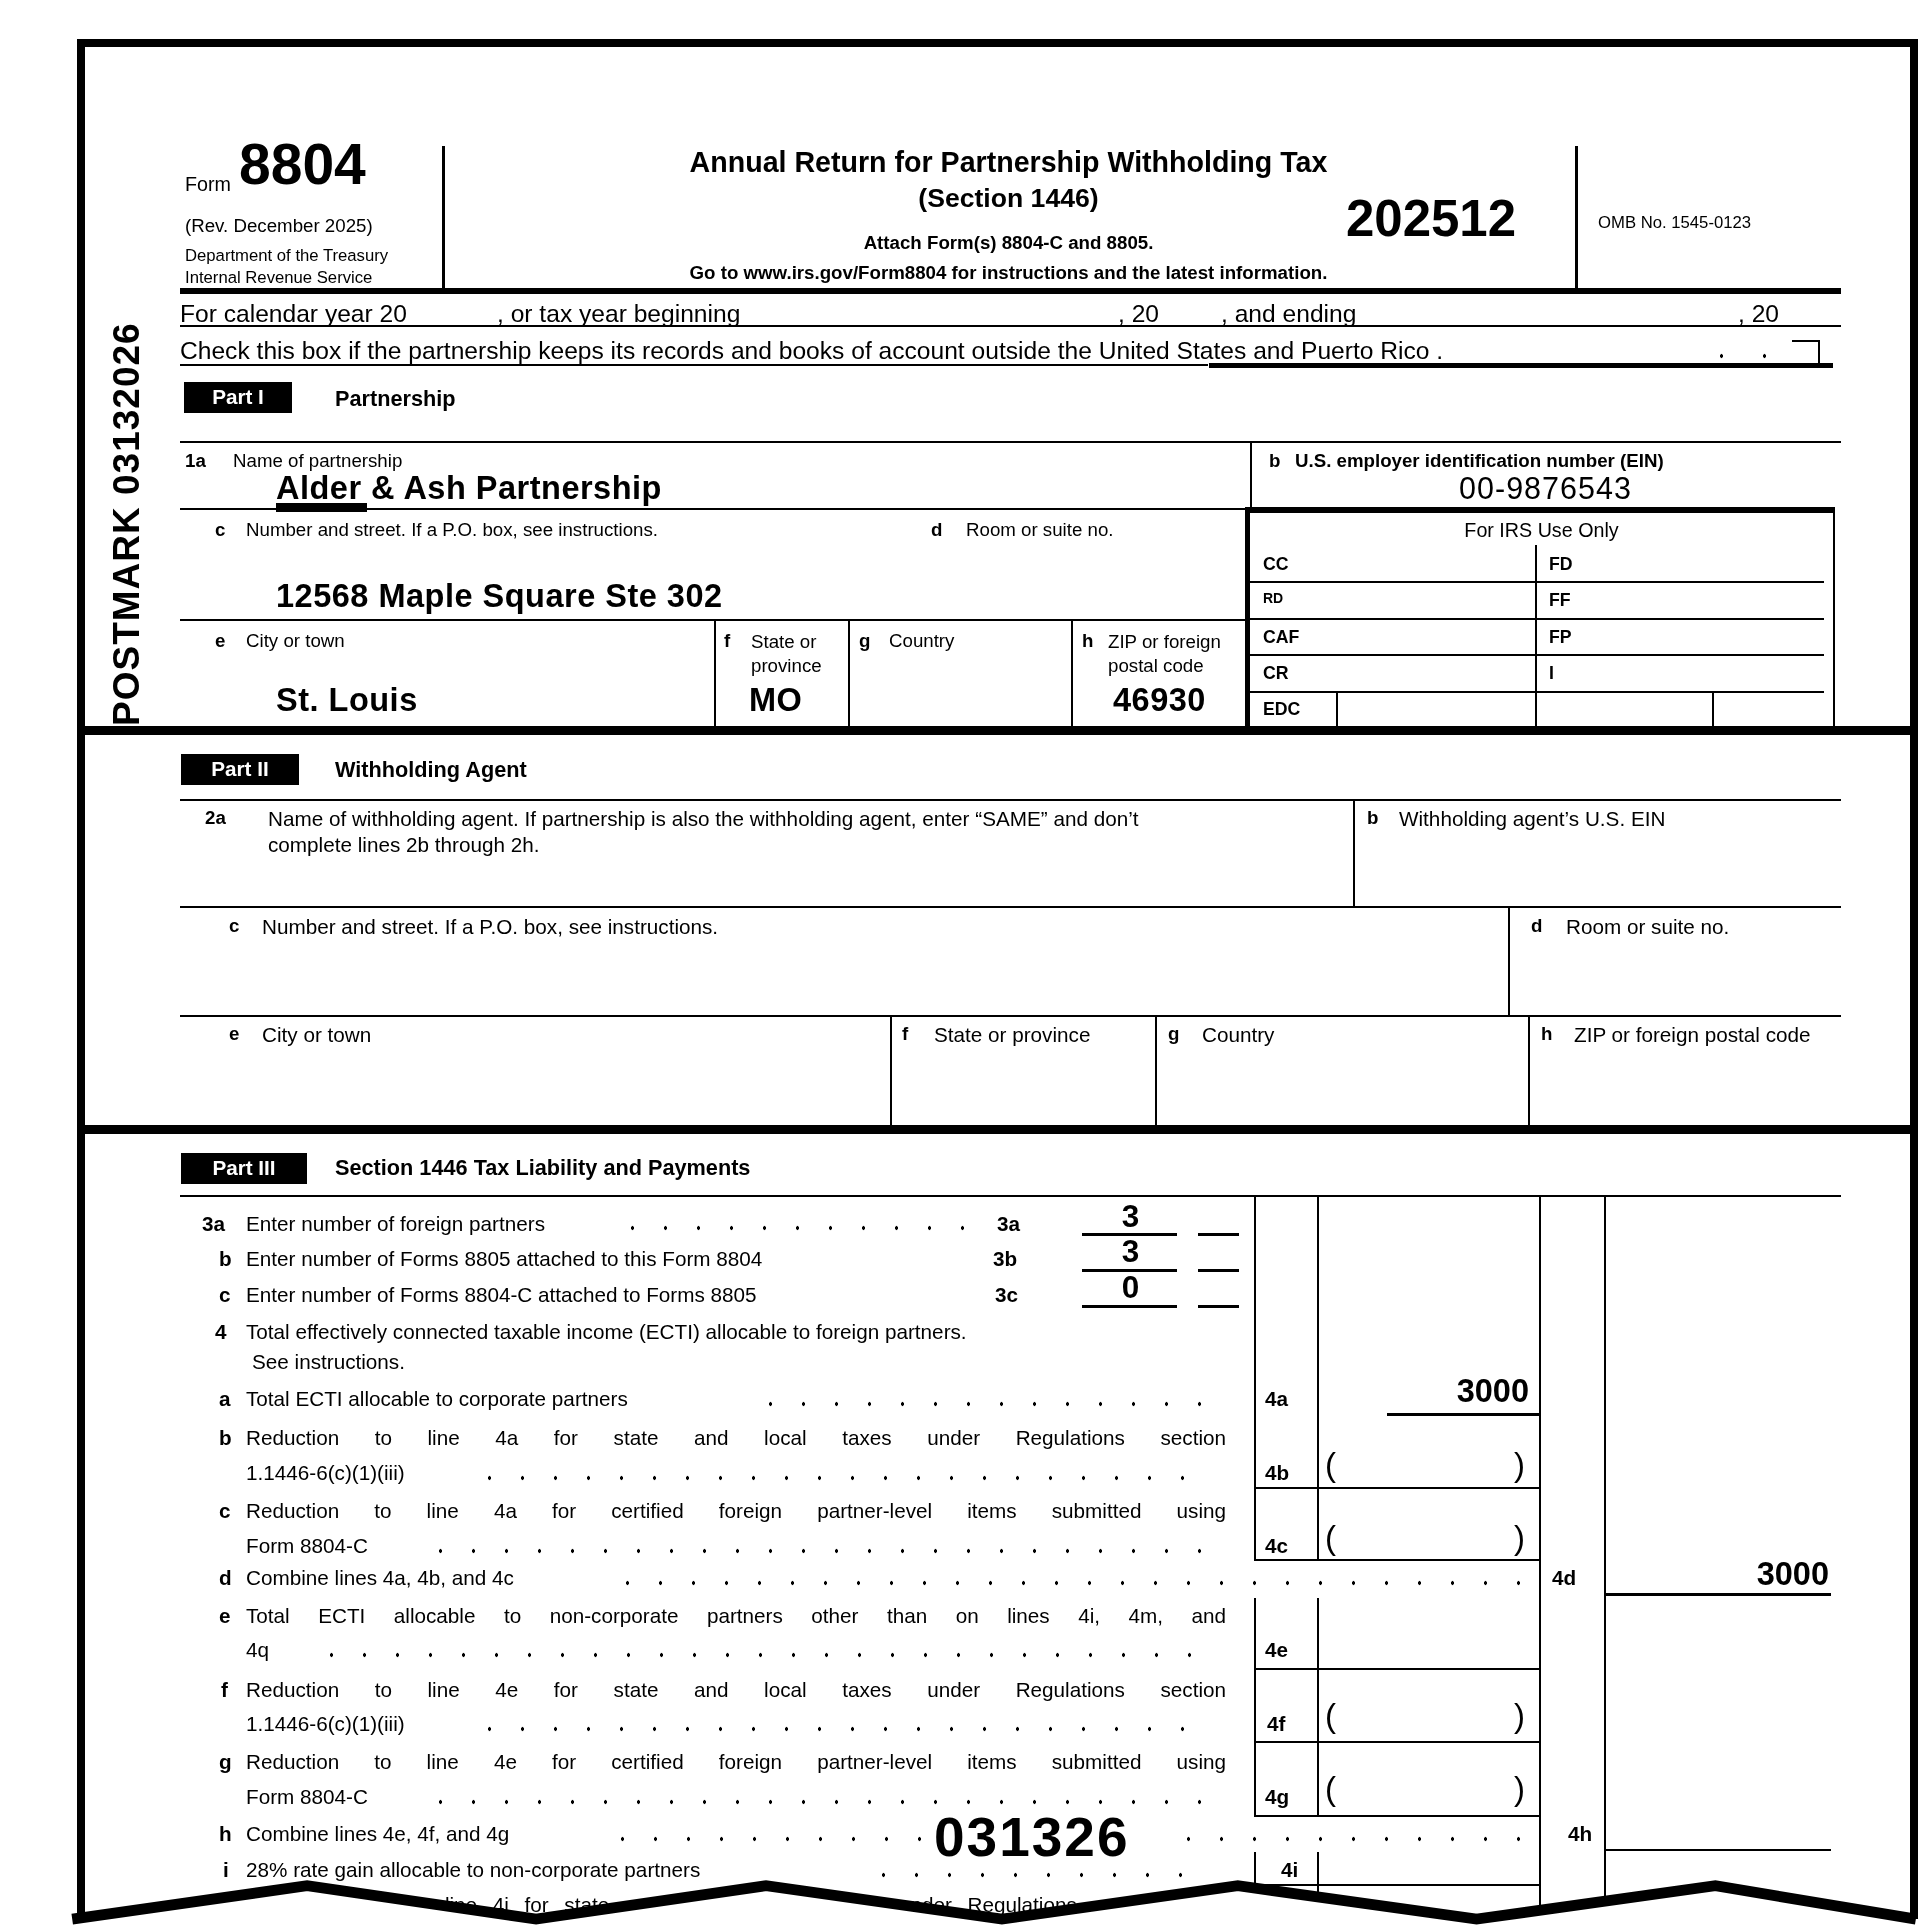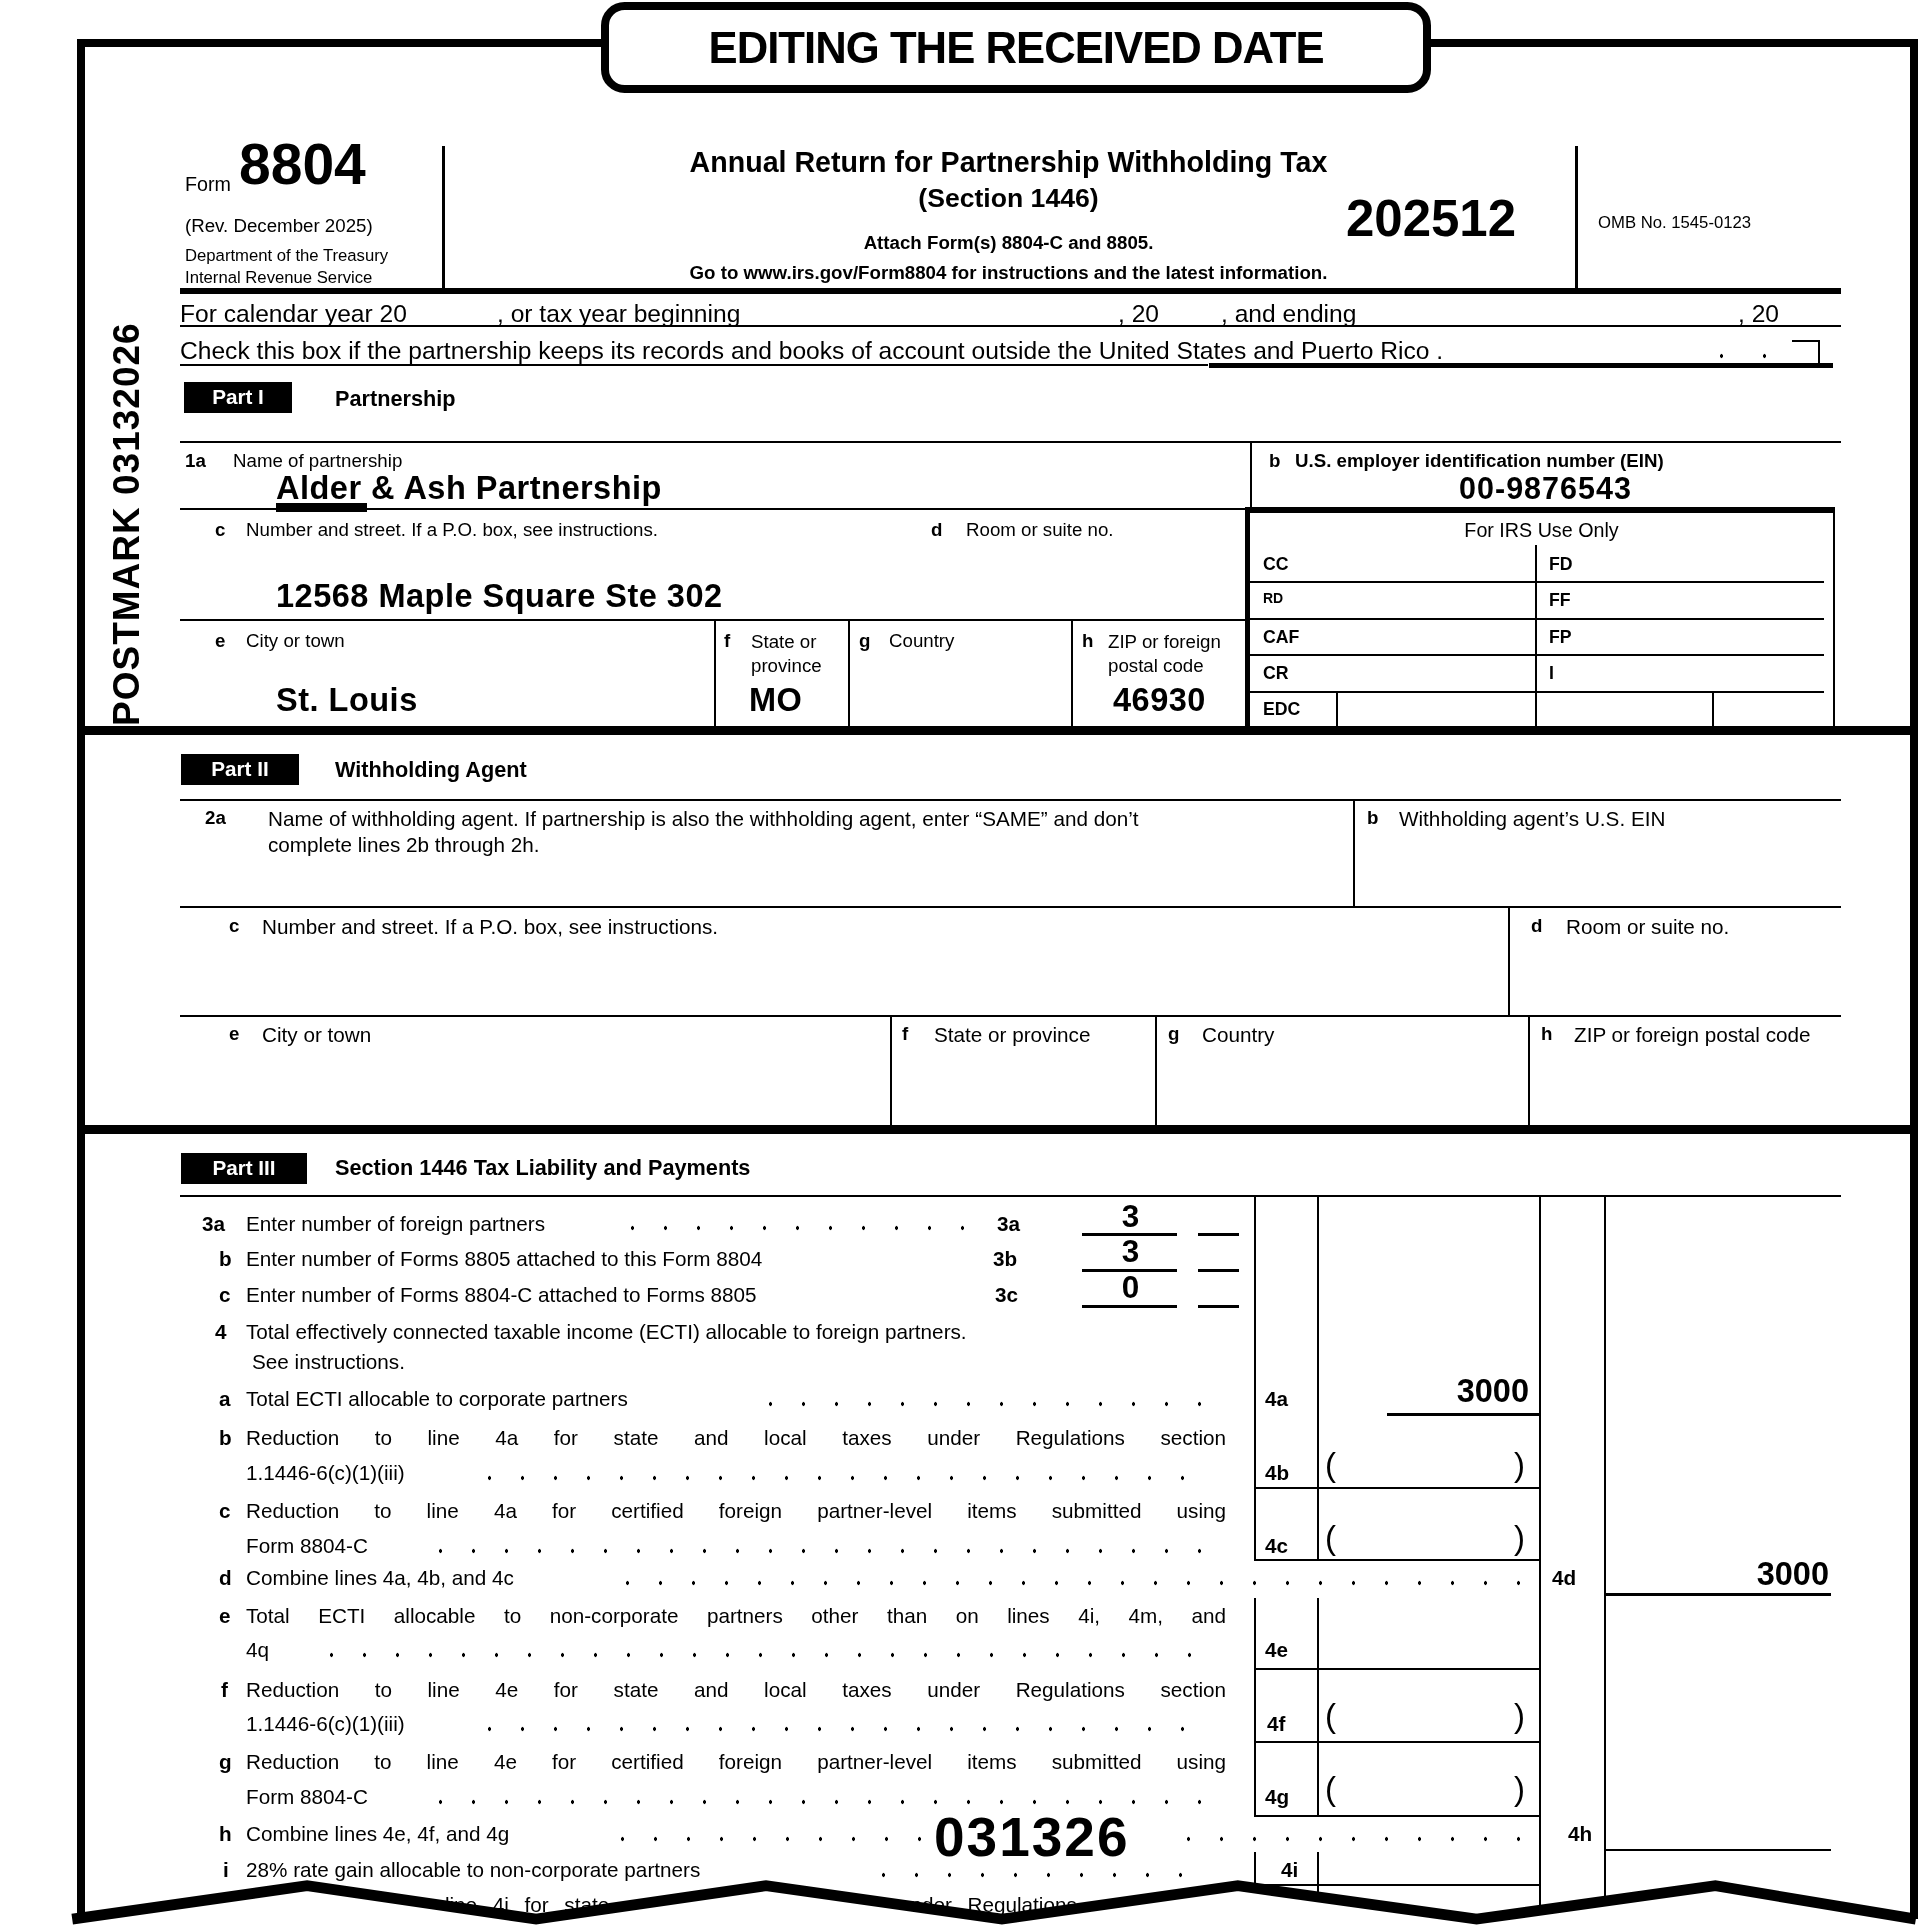--- a/index.html
+++ b/index.html
@@ -25,23 +25,20 @@
 </style>
 </head>
 <body>
 
 <div id="page">
 
   <div class="hr" style="left:77px;top:39px;width:1841px;height:7.9px;"></div>
   <div class="vr" style="left:77px;top:39px;width:7.9px;height:1880px;"></div>
   <div class="vr" style="left:1910px;top:39px;width:7.9px;height:1880px;"></div>
 
-  <div class="abs" style="left:601px;top:2px;width:814px;height:75px;background:#fff;border:8.9px solid #000;border-radius:23.6px;display:flex;align-items:center;justify-content:center;z-index:6;">
-    <span style="font-weight:bold;font-size:45px;letter-spacing:-1px;transform:scaleX(.97);">EDITING THE RECEIVED DATE</span>
-  </div>
 
   <div class="abs" style="left:106px;top:726px;width:502px;transform:rotate(-90deg);transform-origin:0 0;font-weight:bold;font-size:37px;letter-spacing:1px;">
     <span>POSTMARK 03132026</span>
   </div>
 
   <div class="abs" style="left:185px;top:173px;font-size:19.7px;">Form</div>
   <div class="abs" style="left:239px;top:136px;font-weight:bold;font-size:57px;line-height:57px;">8804</div>
   <div class="abs" style="left:185px;top:215px;font-size:18.7px;">(Rev. December 2025)</div>
   <div class="abs" style="left:185px;top:246px;font-size:16.7px;">Department of the Treasury</div>
   <div class="abs" style="left:185px;top:268px;font-size:16.7px;">Internal Revenue Service</div>
@@ -73,21 +70,21 @@
   <div class="badge" style="left:184px;top:382px;width:108px;height:30.5px;">Part I</div>
   <div class="abs sect" style="left:335px;top:386px;">Partnership</div>
 
   <div class="hr" style="left:180px;top:441px;width:1661px;height:2px;"></div>
   <div class="abs ltr" style="left:185px;top:450px;">1a</div>
   <div class="abs lbl" style="left:233px;top:450px;">Name of partnership</div>
   <div class="abs big" style="left:276px;top:470px;">Alder &amp; Ash Partnership</div>
   <div class="vr" style="left:1250px;top:441px;width:2px;height:69px;"></div>
   <div class="abs ltr" style="left:1269px;top:450px;">b</div>
   <div class="abs" style="left:1295px;top:450px;font-size:18.7px;font-weight:bold;">U.S. employer identification number (EIN)</div>
-  <div class="abs" style="left:1250px;top:471px;width:591px;text-align:center;font-weight:bold;font-size:30.5px;letter-spacing:1px;">00-9876543</div>
+  <div class="abs" style="left:1250px;top:471px;width:591px;text-align:center;font-weight:normal;font-size:30.5px;letter-spacing:1px;">00-9876543</div>
 
   <div class="hr" style="left:180px;top:508px;width:1065px;height:2px;"></div>
   <div class="hr" style="left:276px;top:503px;width:91px;height:8.9px;"></div>
   <div class="abs ltr" style="left:215px;top:519px;">c</div>
   <div class="abs lbl" style="left:246px;top:519px;">Number and street. If a P.O. box, see instructions.</div>
   <div class="abs ltr" style="left:931px;top:519px;">d</div>
   <div class="abs lbl" style="left:966px;top:519px;">Room or suite no.</div>
   <div class="abs big" style="left:276px;top:578px;">12568 Maple Square Ste 302</div>
 
   <div class="hr" style="left:180px;top:619px;width:1065px;height:2px;"></div>

